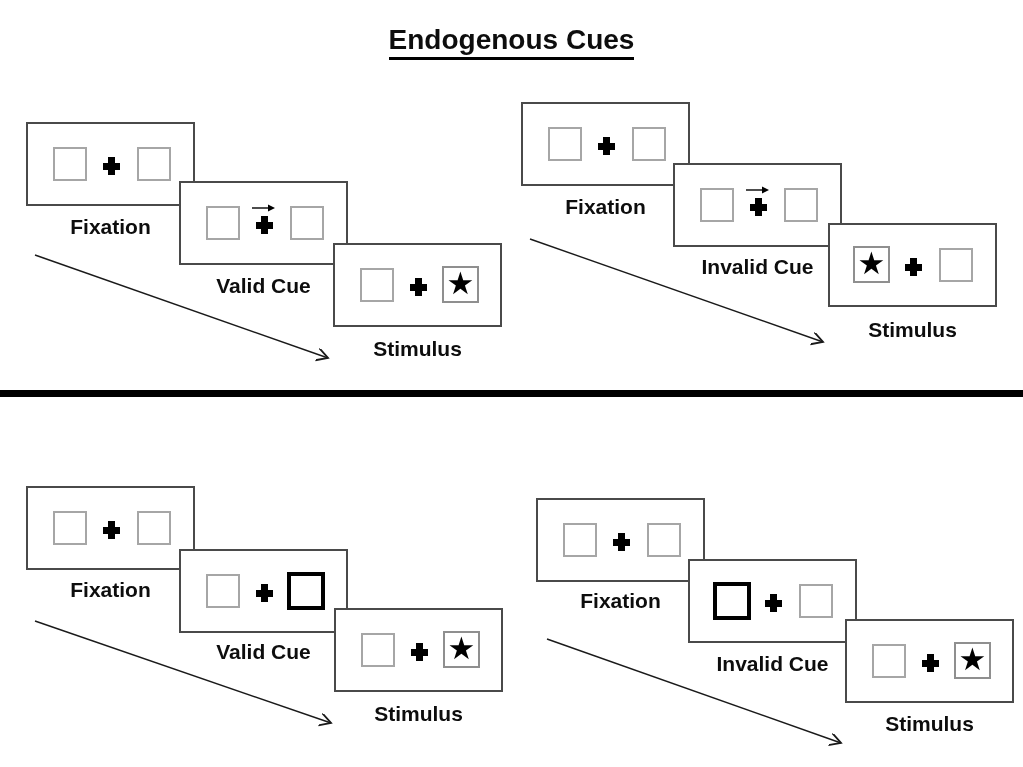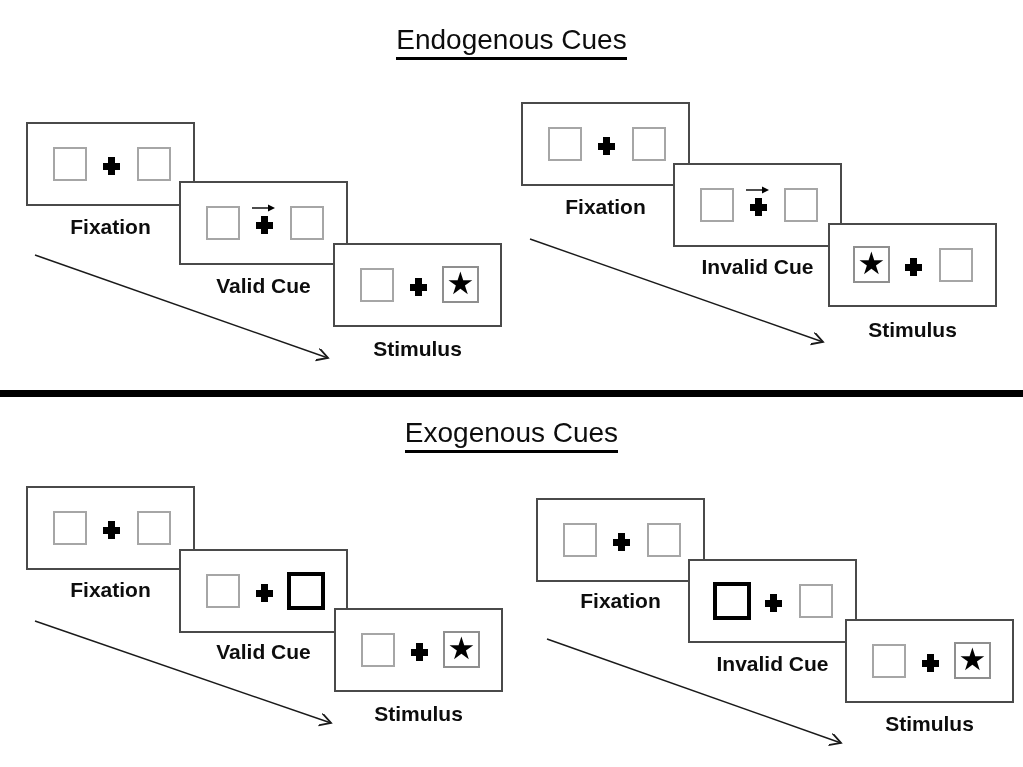--- a/index.html
+++ b/index.html
@@ -2,21 +2,21 @@
 <html><head>
 <meta charset="utf-8">
 <style>
   html,body { margin:0; padding:0; background:#ffffff; }
   #stage {
     position:relative; width:1023px; height:767px; background:#ffffff;
     font-family:"Liberation Sans", sans-serif; overflow:hidden;
   }
   .section-title {
     position:absolute; left:0; width:100%; text-align:center;
-    font-size:28px; font-weight:normal; color:#0d0d0d; letter-spacing:0px;
+    font-size:28px; font-weight:bold; color:#0d0d0d; letter-spacing:0px;
   }
   .section-title .ul {
     border-bottom:3px solid #000; padding-bottom:2px;
   }
   .divider {
     position:absolute; left:0; width:1023px; height:7px; background:#000;
   }
   .panel {
     position:absolute; width:169px; height:84px; box-sizing:border-box;
     background:#ffffff; border:2px solid #4a4a4a;
@@ -132,23 +132,20 @@
     <span class="sq starbox pos-left">
       <span class="star-glyph">★</span>
     </span>
     <span class="plus"></span>
     <span class="sq pos-right"></span>
   </div>
   <div class="plabel" style="left:828px; top:318px;">Stimulus</div>
 
   <div class="divider" style="top:390px;"></div>
 
-  <div class="section-title" style="top:417px;">
-    <span class="ul">Exogenous Cues</span>
-  </div>
 
   <svg class="tl-arrow" style="left:30px; top:616px;" width="315" height="117">
     <defs>
       <marker id="ah3" markerWidth="12" markerHeight="12" refX="8" refY="4.5" orient="auto">
         <polyline points="0,0 8,4.5 0,9" fill="none" stroke="#1a1a1a" stroke-width="1.3"></polyline>
       </marker>
     </defs>
     <line x1="5" y1="5" x2="301" y2="107" stroke="#1a1a1a" stroke-width="1.4" marker-end="url(#ah3)"></line>
   </svg>
 

